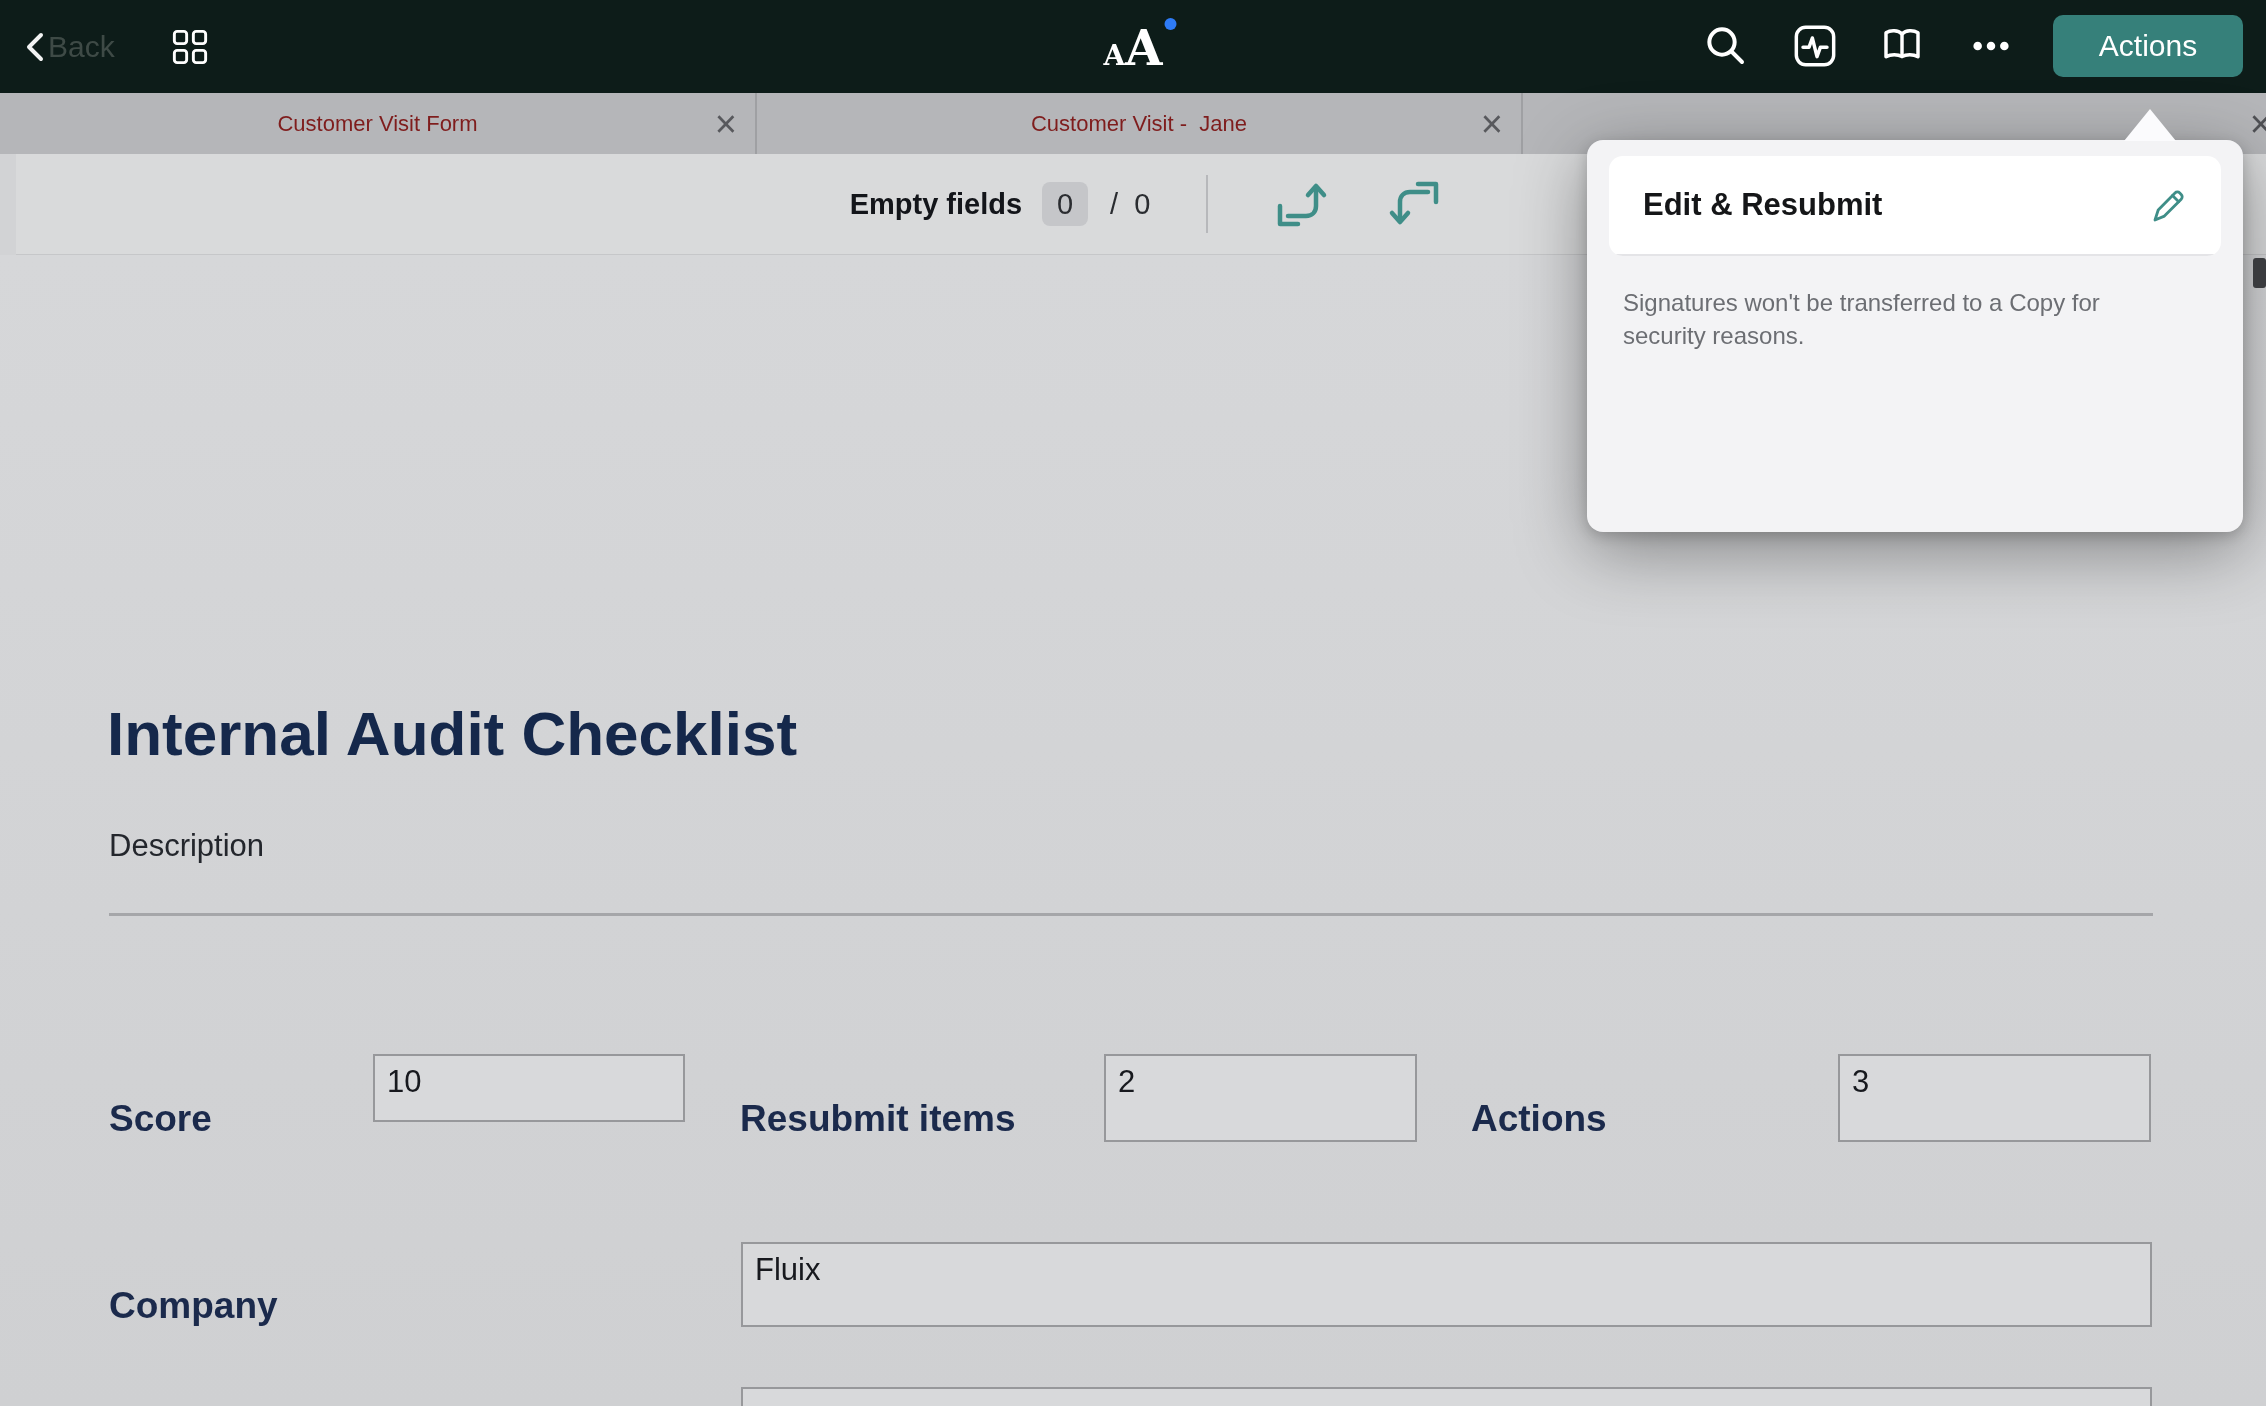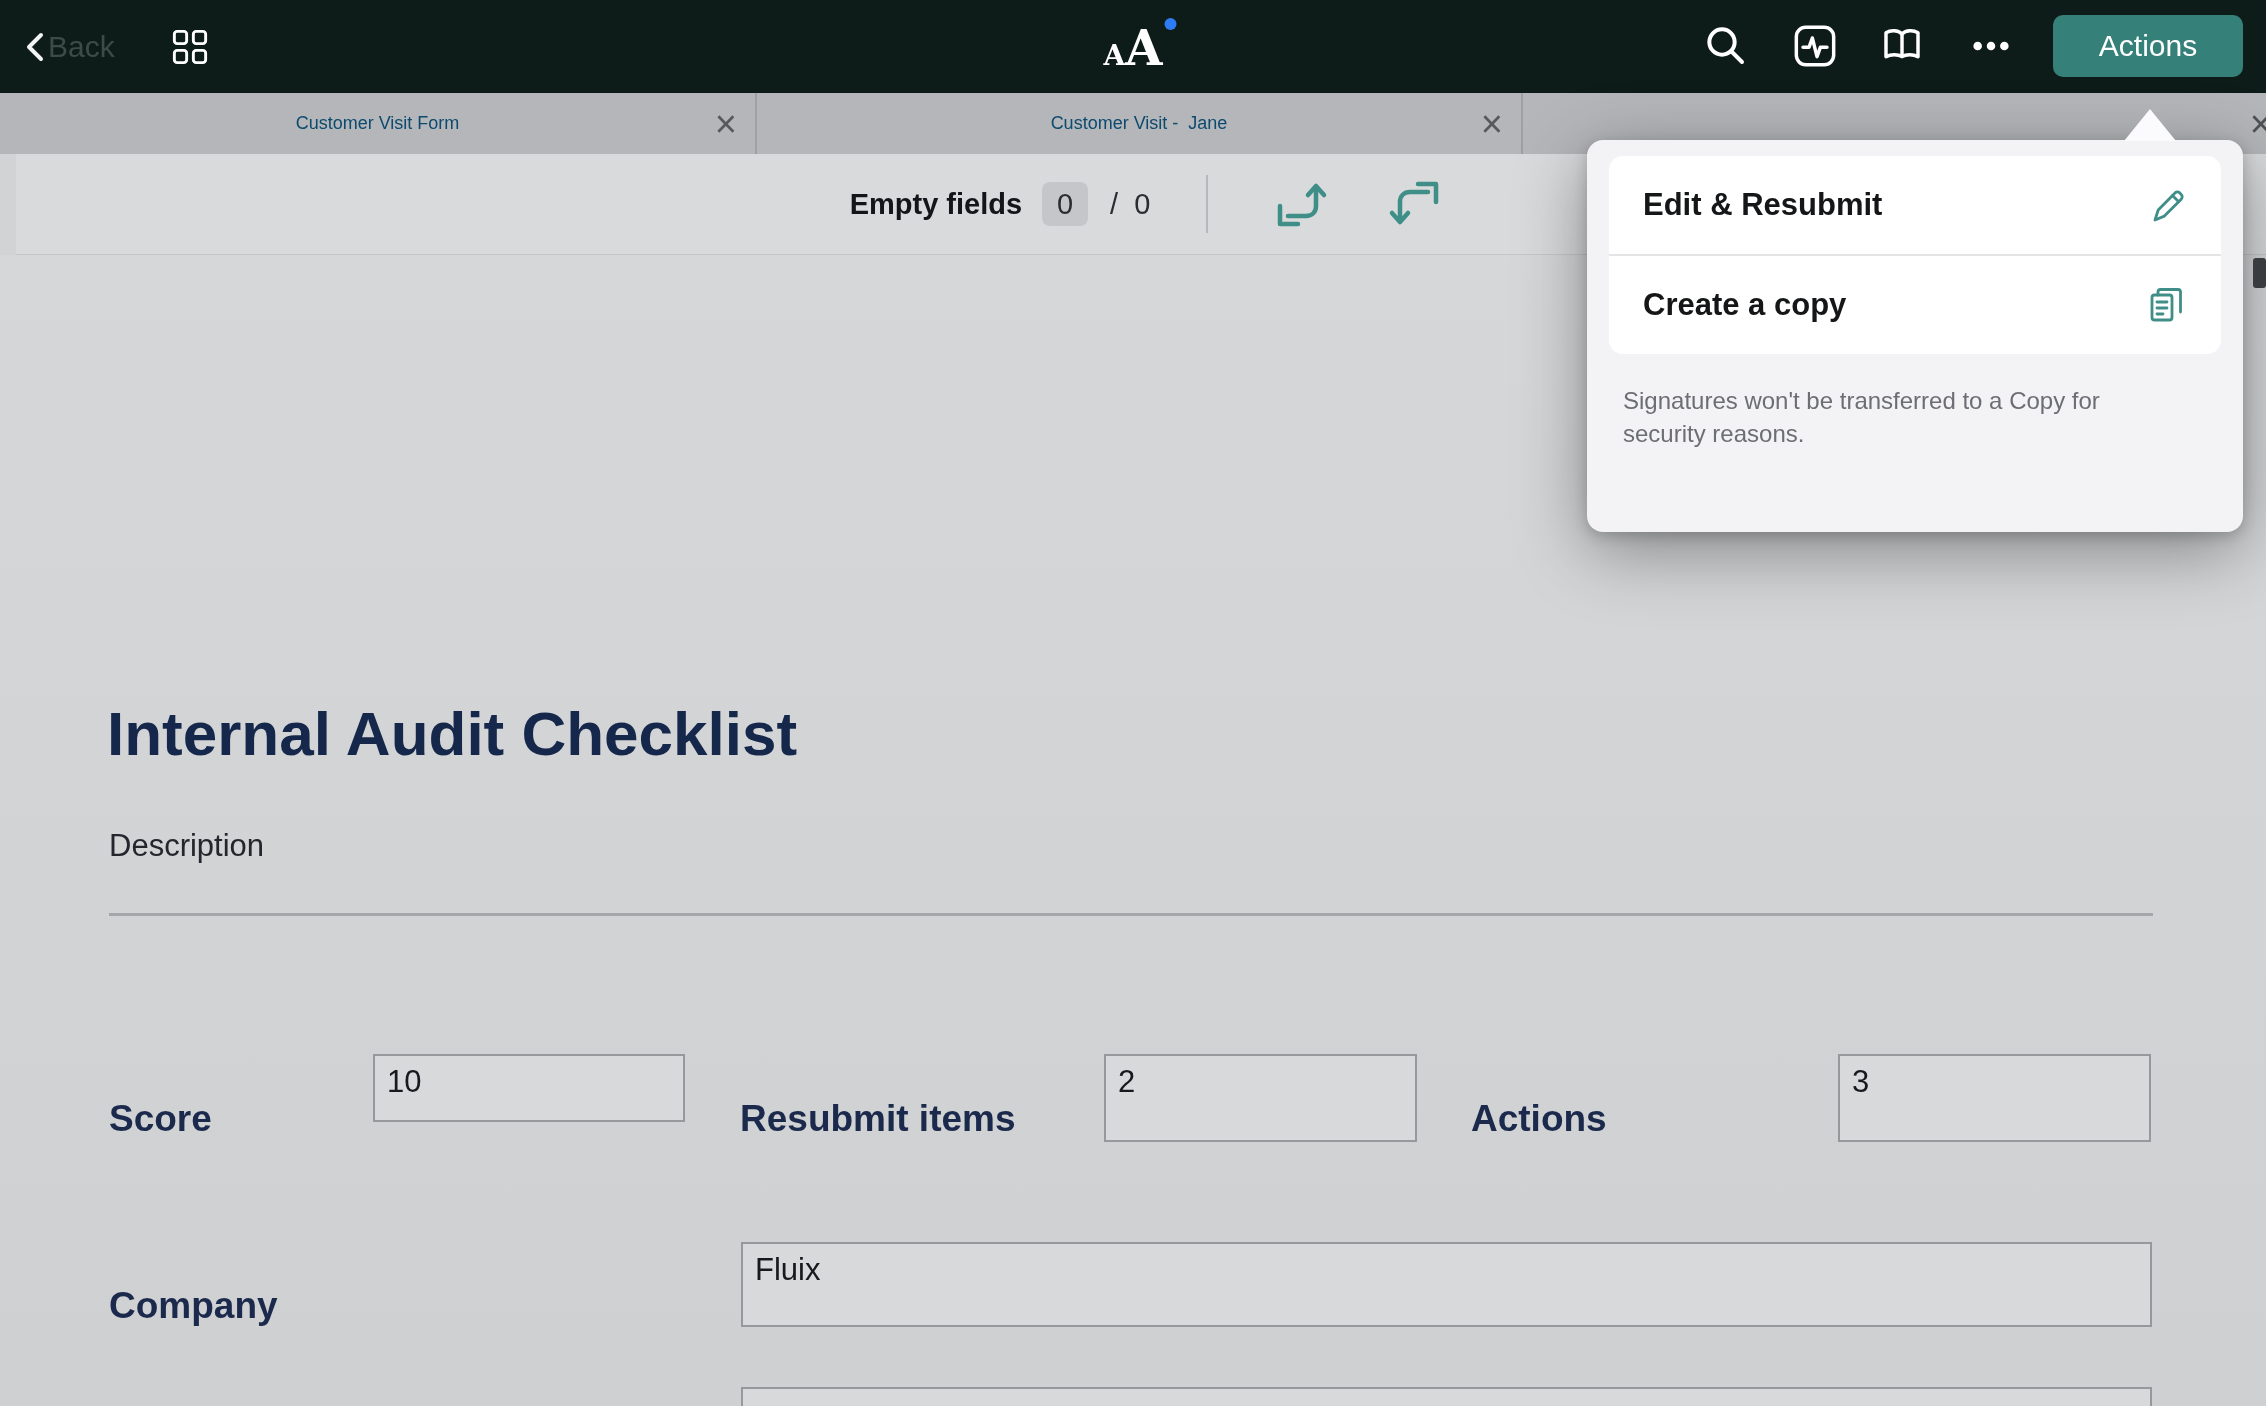--- a/index.html
+++ b/index.html
@@ -18,21 +18,21 @@
   .logo-dot { position:absolute; right:-14px; top:-6px; width:12px; height:12px; border-radius:50%; background:#2e7bf6; }
   .tb-icon-btn { position:absolute; top:22px; width:48px; height:48px; cursor:pointer; }
   .actions-btn { position:absolute; left:2053px; top:15px; width:190px; height:62px; background:#36807a; border-radius:10px; display:flex; align-items:center; justify-content:center; cursor:pointer; }
   .actions-btn span { color:#fff; font-size:30px; }
 
   
   .tabbar { position:absolute; left:0; top:93px; width:2266px; height:61px; background:#b5b6b9; display:flex; z-index:5; }
   .tab { position:relative; height:61px; display:flex; align-items:center; justify-content:center; border-right:2px solid #9fa0a3; cursor:pointer; }
   .tab-1 { width:757px; }
   .tab-2 { width:766px; }
-  .tab-label { font-size:18px; color:#0c4a6e; white-space:pre; }
+  .tab-label { font-size:22px; color:#7f1d1d; white-space:pre; }
   .tab-close { position:absolute; right:18px; top:50%; transform:translateY(-50%); font-size:38px; color:#58595d; line-height:1; cursor:pointer; }
   .tab-rest { position:relative; flex:1; }
   .far-close { position:absolute; right:-6px; top:50%; transform:translateY(-50%); font-size:38px; color:#505155; line-height:1; cursor:pointer; }
 
   
   .toolbar { position:absolute; left:16px; top:154px; width:2266px; height:101px; background:#d9dadb; border-bottom:1px solid #c6c7c9; display:flex; align-items:center; justify-content:center; z-index:4; }
   .tb-label { font-size:29px; font-weight:bold; color:#13151a; }
   .count-box { margin-left:20px; min-width:46px; height:44px; padding:0 8px; background:#c5c6c9; border-radius:8px; display:flex; align-items:center; justify-content:center; font-size:29px; color:#2a2c30; }
   .slash { margin-left:22px; font-size:29px; color:#2a2c30; }
   .total { margin-left:16px; font-size:29px; color:#2a2c30; }
@@ -205,33 +205,19 @@
         <span>
           <svg width="42" height="42" viewBox="0 0 42 42">
             <g fill="none" stroke="#3f8e88" stroke-width="2.8" stroke-linecap="round" stroke-linejoin="round">
               <path d="M10 36 l3.2-10 L30 9 a3.4 3.4 0 0 1 4.8 0 l1.4 1.4 a3.4 3.4 0 0 1 0 4.8 L19.4 32.1 10 36 Z"></path>
               <line x1="27.5" y1="11.5" x2="33.7" y2="17.7"></line>
             </g>
           </svg>
         </span>
       </div>
       <div class="popover-divider"></div>
-      <div class="popover-item">
-        <span class="popover-item-label">Create a copy</span>
-        <span>
-          <svg width="42" height="42" viewBox="0 0 42 42">
-            <g fill="none" stroke="#3f8e88" stroke-width="2.8" stroke-linecap="round" stroke-linejoin="round">
-              <rect x="7" y="11" width="20" height="25" rx="2.5"></rect>
-              <path d="M13 11 V8 a2.5 2.5 0 0 1 2.5-2.5 H33 a2.5 2.5 0 0 1 2.5 2.5 V28"></path>
-              <line x1="12" y1="18" x2="22" y2="18"></line>
-              <line x1="12" y1="24" x2="22" y2="24"></line>
-              <line x1="12" y1="30" x2="18" y2="30"></line>
-            </g>
-          </svg>
-        </span>
-      </div>
     </div>
     <div class="popover-note">Signatures won't be transferred to a Copy for security reasons.</div>
   </div>
 
   <div class="scroll-thumb"></div>
 
 </div>
 
 </body></html>

